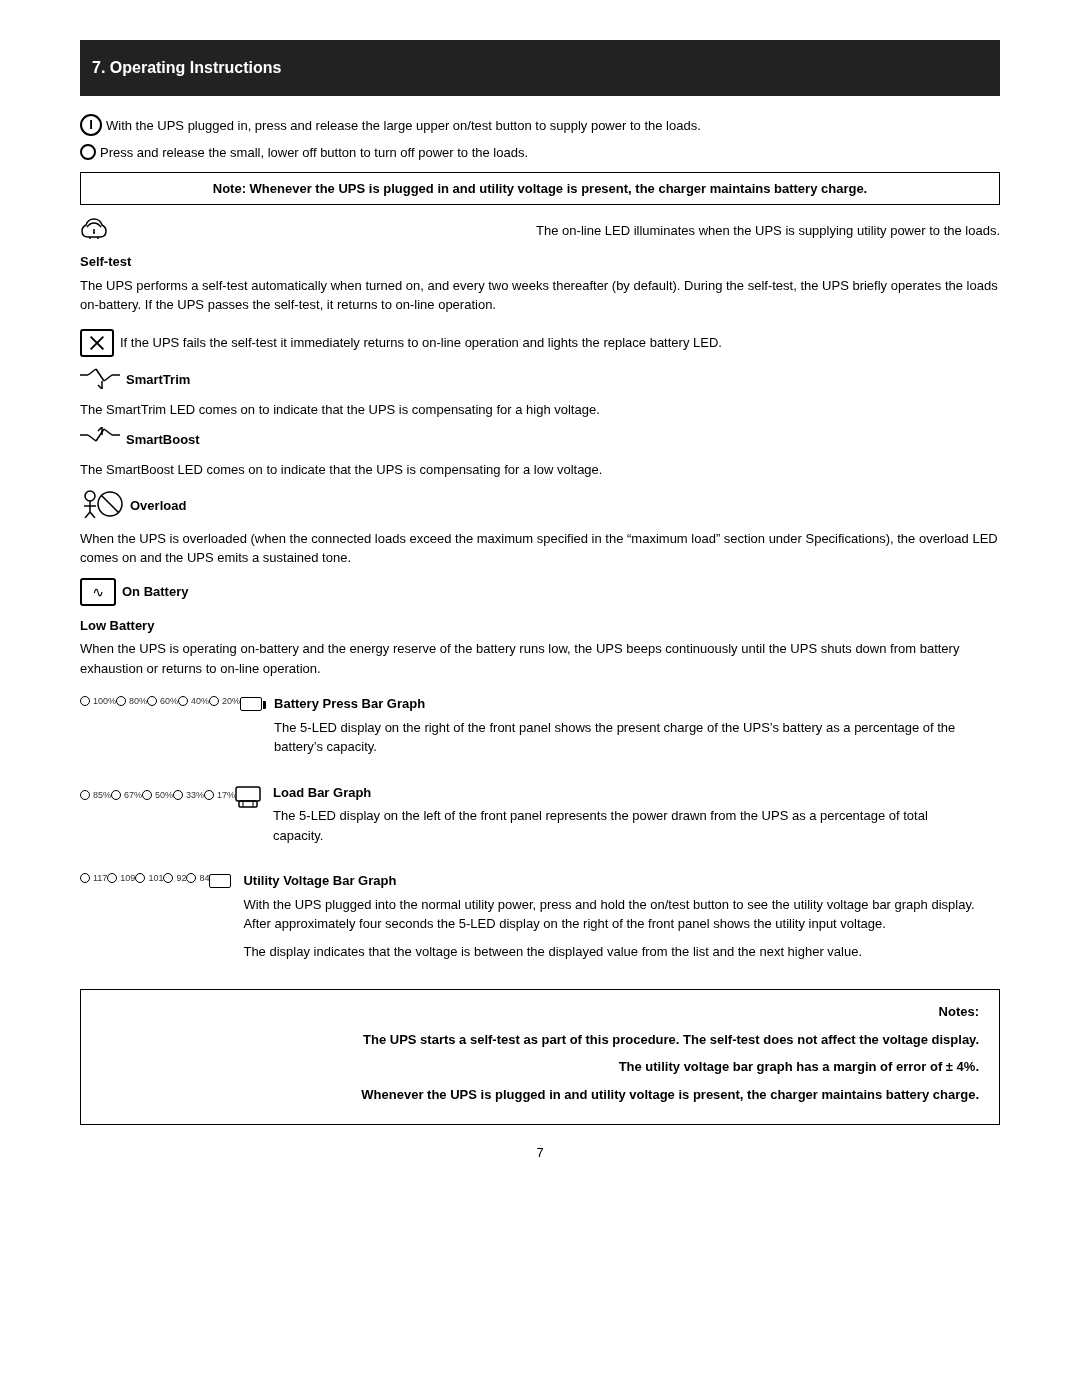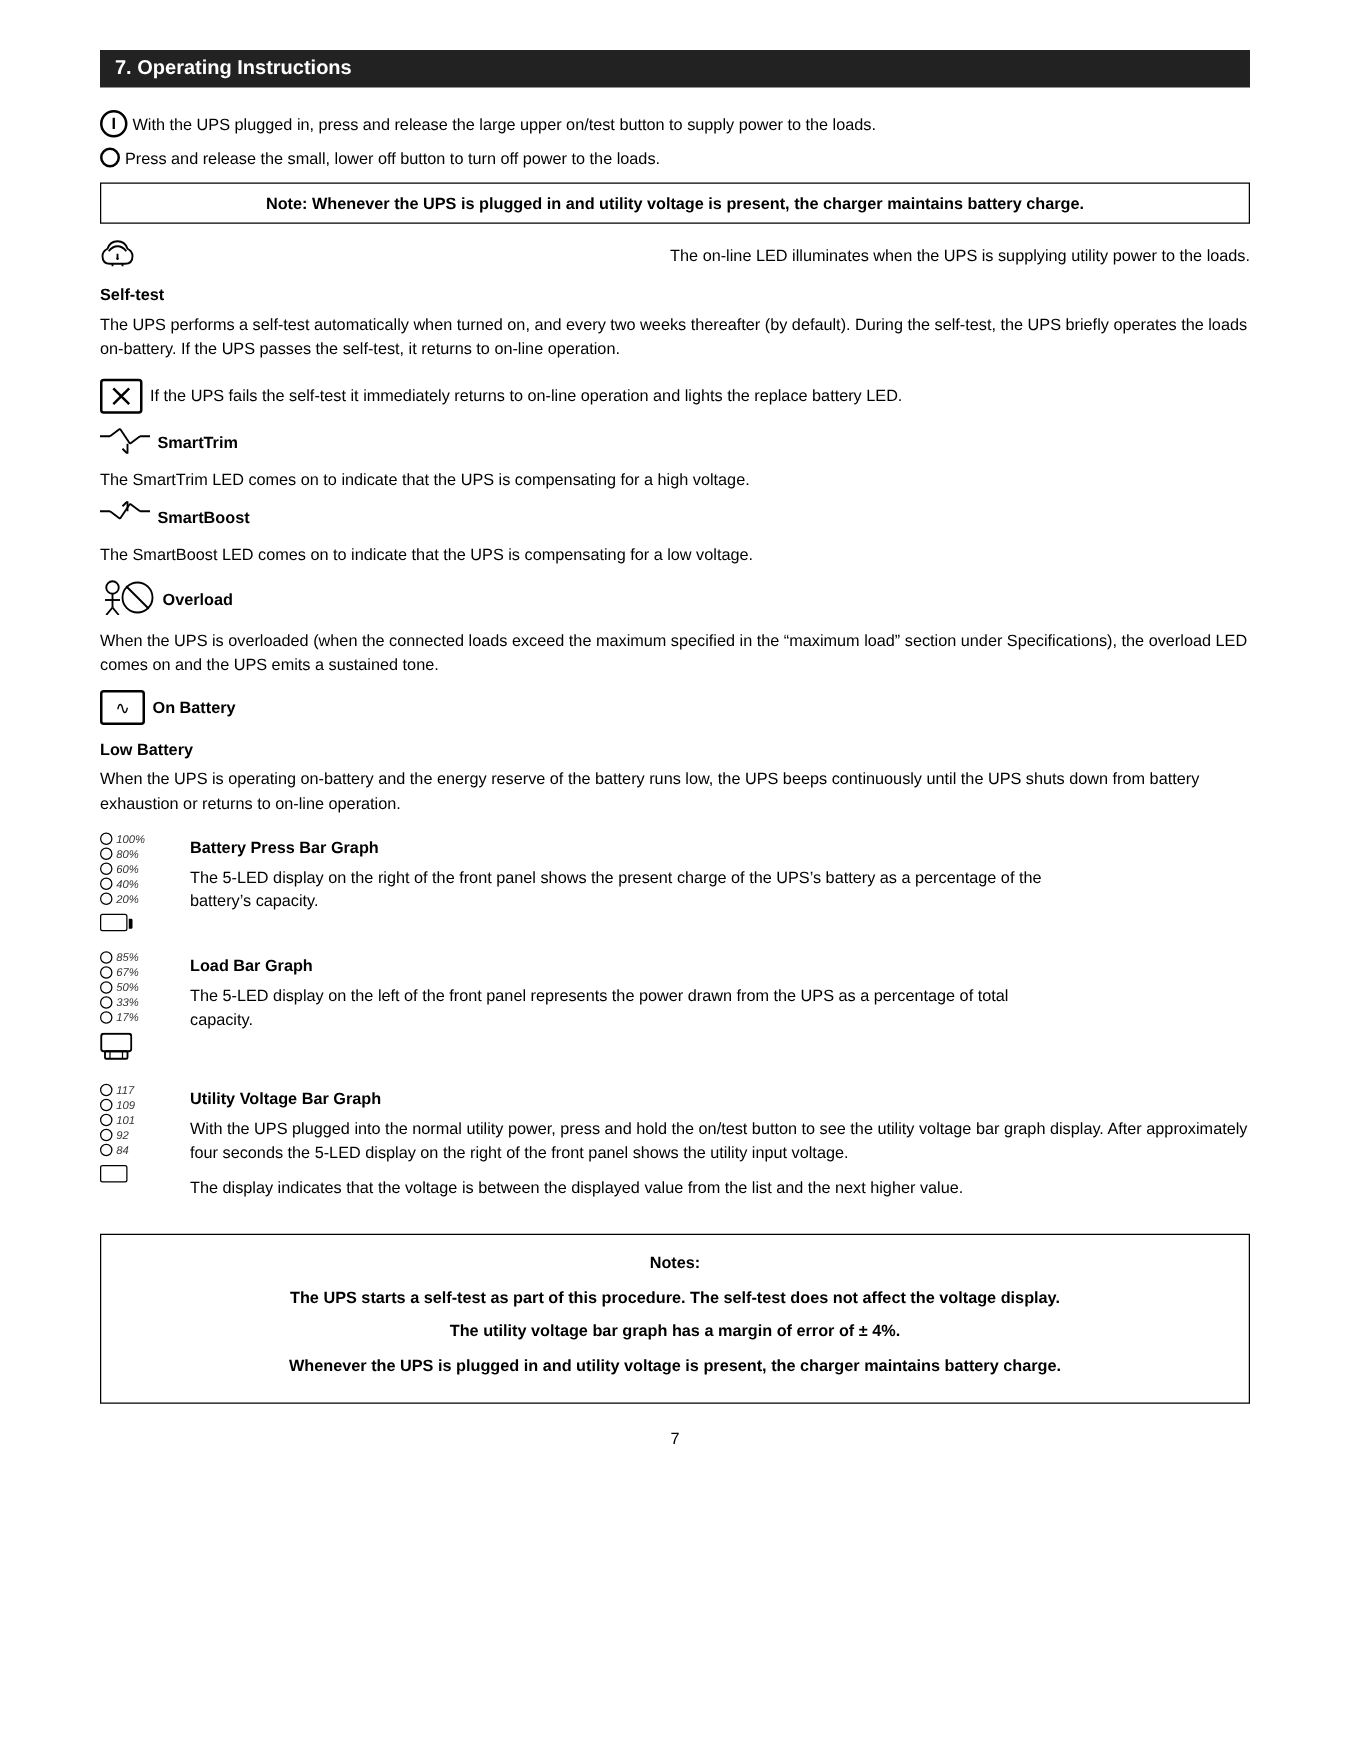--- a/index.html
+++ b/index.html
@@ -11,21 +11,21 @@
       width: 1080px;
       min-height: 1397px;
       padding: 40px 80px;
     }
 
     .section-header {
       background: #222;
       color: #fff;
       font-size: 16px;
       font-weight: bold;
-      padding: 6px 12px;
+      padding: 19px 12px;
       margin-bottom: 18px;
     }
 
     .icon-circle {
       display: inline-block;
       width: 22px;
       height: 22px;
       border: 2px solid #000;
       border-radius: 50%;
       text-align: center;
@@ -52,21 +52,21 @@
       border: 1px solid #000;
       padding: 8px 0;
       margin: 12px 0;
       text-align: center;
     }
 
     .note-box-bottom {
       border: 1px solid #000;
       padding: 12px 20px;
       margin: 20px 0 0 0;
-      text-align: center;
+      text-align: right;
     }
 
     .subsection-title {
       font-weight: bold;
       margin-bottom: 4px;
     }
 
     .subsection { margin-bottom: 14px; }
 
     
@@ -114,24 +114,22 @@
 
     
     .bar-section {
       display: flex;
       align-items: flex-start;
       margin-bottom: 16px;
     }
 
     .led-column {
       display: flex;
-      flex-direction: column;
       margin-right: 12px;
       min-width: 60px;
-      font-style: italic;
     }
 
     .led-row {
       display: flex;
       align-items: center;
       margin-bottom: 2px;
       font-size: 11px;
     }
 
     .led-dot {

